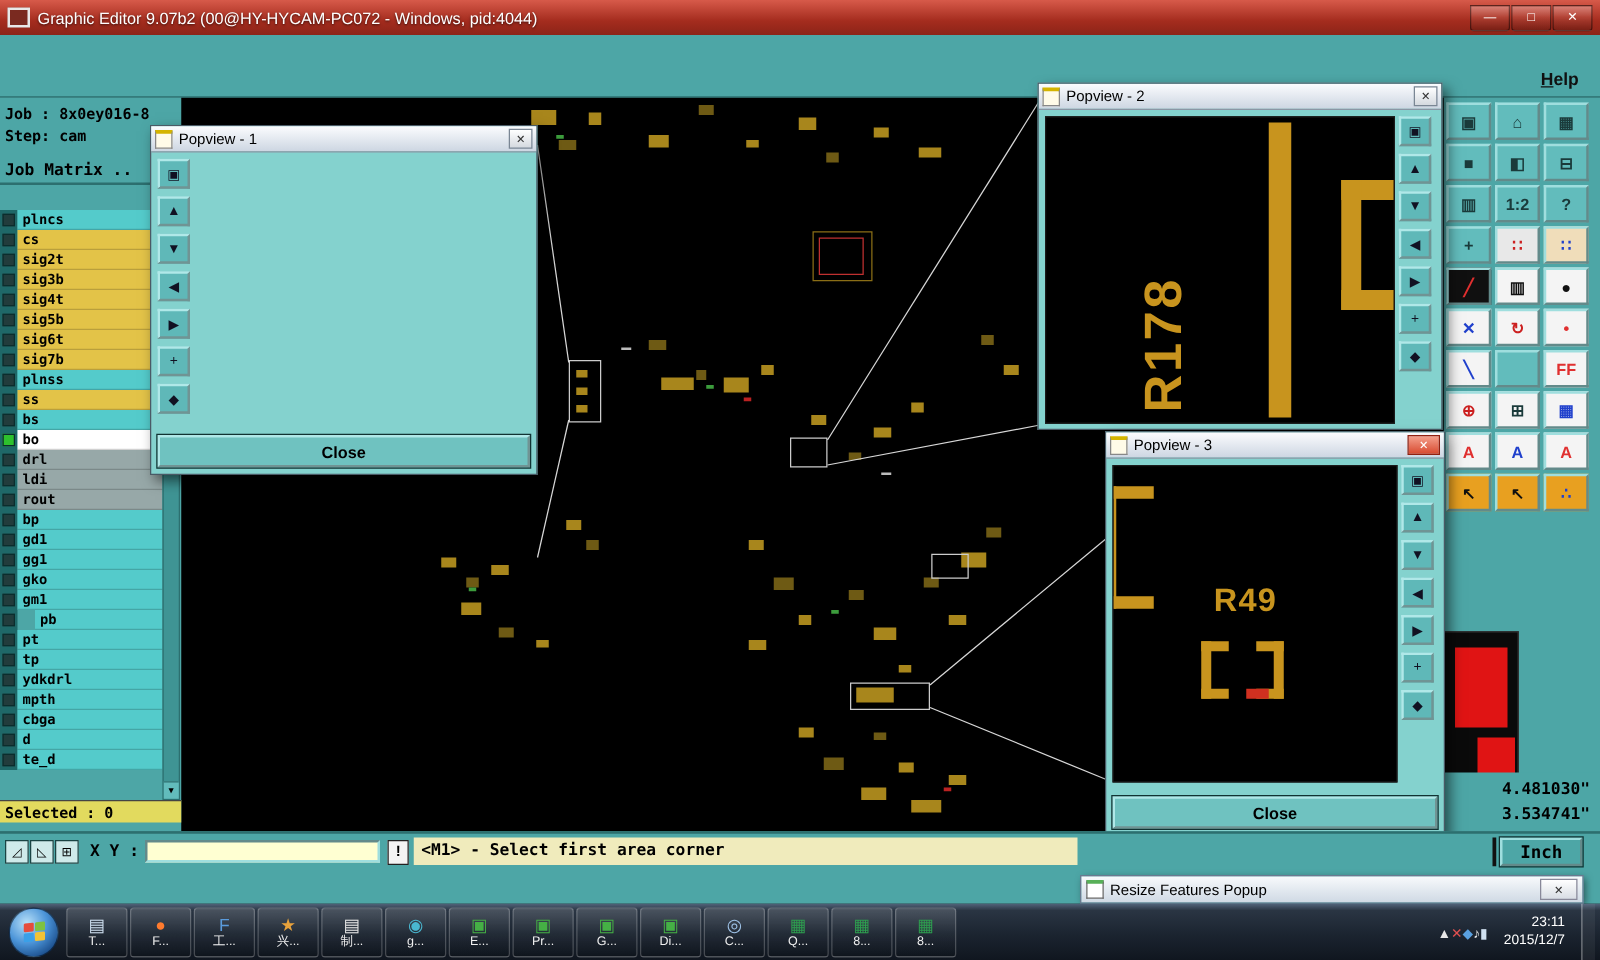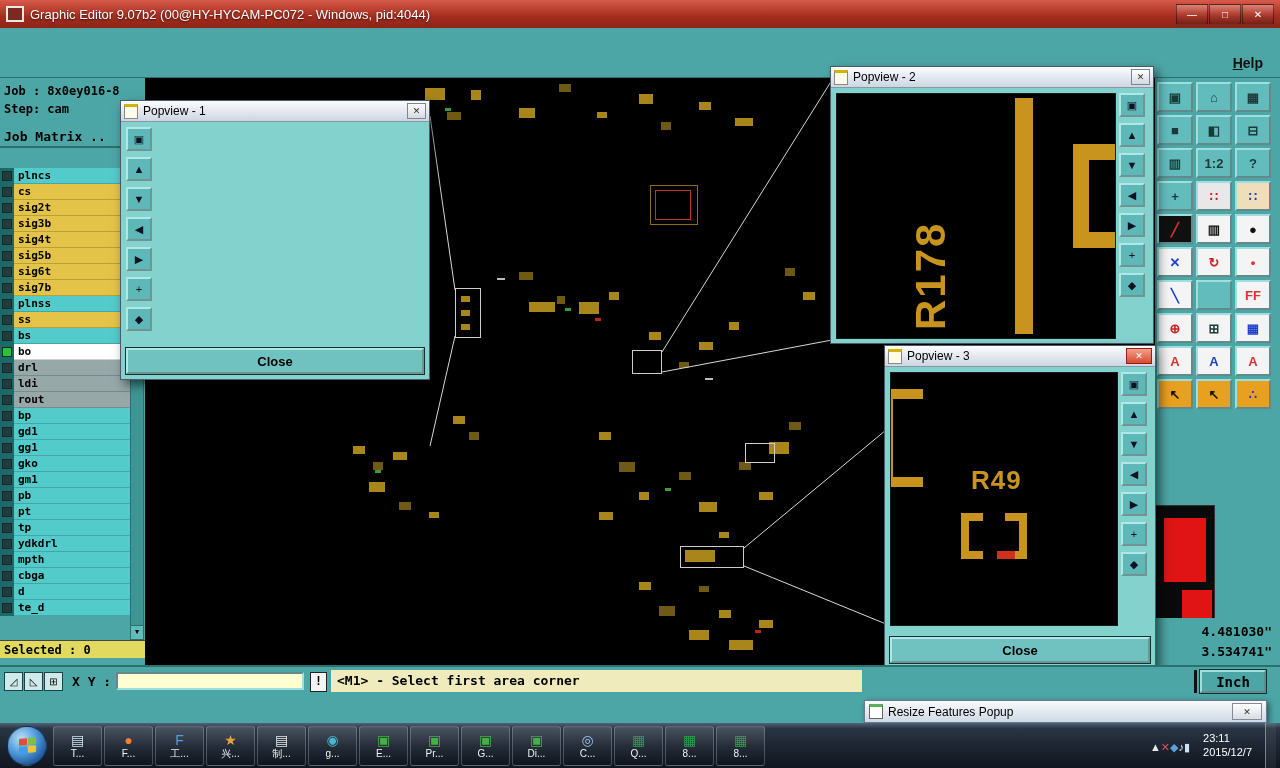--- a/index.html
+++ b/index.html
@@ -146,21 +146,21 @@
   .orb-flag i:nth-child(1){background:#e64c3c}.orb-flag i:nth-child(2){background:#7ec242}
   .orb-flag i:nth-child(3){background:#3aa0e8}.orb-flag i:nth-child(4){background:#f2c335}
   .tb-items{display:flex}
   .tb-item{width:47px;height:38px;margin:0 1px;border:1px solid rgba(255,255,255,.22);border-radius:3px;
     background:linear-gradient(rgba(255,255,255,.15),rgba(255,255,255,.04) 50%,rgba(0,0,0,.12));
     display:flex;flex-direction:column;align-items:center;justify-content:center}
   .tb-ico{font-size:14px;line-height:15px}
   .tb-label{font-size:10px;color:#f0f0f0;line-height:11px}
   .tray{margin-left:auto;display:flex;align-items:center;gap:7px;padding-right:2px}
   .tray-ico{font-size:11px}
-  .clock{text-align:left;color:#fff;font-size:11px;line-height:1.25;padding:0 6px}
+  .clock{text-align:right;color:#fff;font-size:11px;line-height:1.25;padding:0 6px}
   .show-desktop{width:10px;height:45px;border-left:1px solid rgba(255,255,255,.4);background:rgba(255,255,255,.06)}
 </style>
 </head>
 <body>
 
 <div class="screen">
 
   <div class="titlebar">
     <div class="app-icon"></div>
     <div class="title-text">Graphic Editor 9.07b2 (00@HY-HYCAM-PC072 - Windows, pid:4044)</div>
@@ -340,21 +340,21 @@
           <span class="layer-chkcell">
             <span class="layer-chk" style="background: rgb(34, 60, 60);"></span>
           </span>
           <span class="layer-label" style="background: rgb(84, 203, 203);">gm1</span>
         </div>
 
         <div class="layer-row">
           <span class="layer-chkcell">
             <span class="layer-chk" style="background: rgb(34, 60, 60);"></span>
           </span>
-          <span class="layer-label" style="background: rgb(84, 203, 203);">pb</span>
+          <span class="layer-label" style="background: rgb(84, 203, 203); margin-left: 14px;">pb</span>
         </div>
 
         <div class="layer-row">
           <span class="layer-chkcell">
             <span class="layer-chk" style="background: rgb(34, 60, 60);"></span>
           </span>
           <span class="layer-label" style="background: rgb(84, 203, 203);">pt</span>
         </div>
 
         <div class="layer-row">

